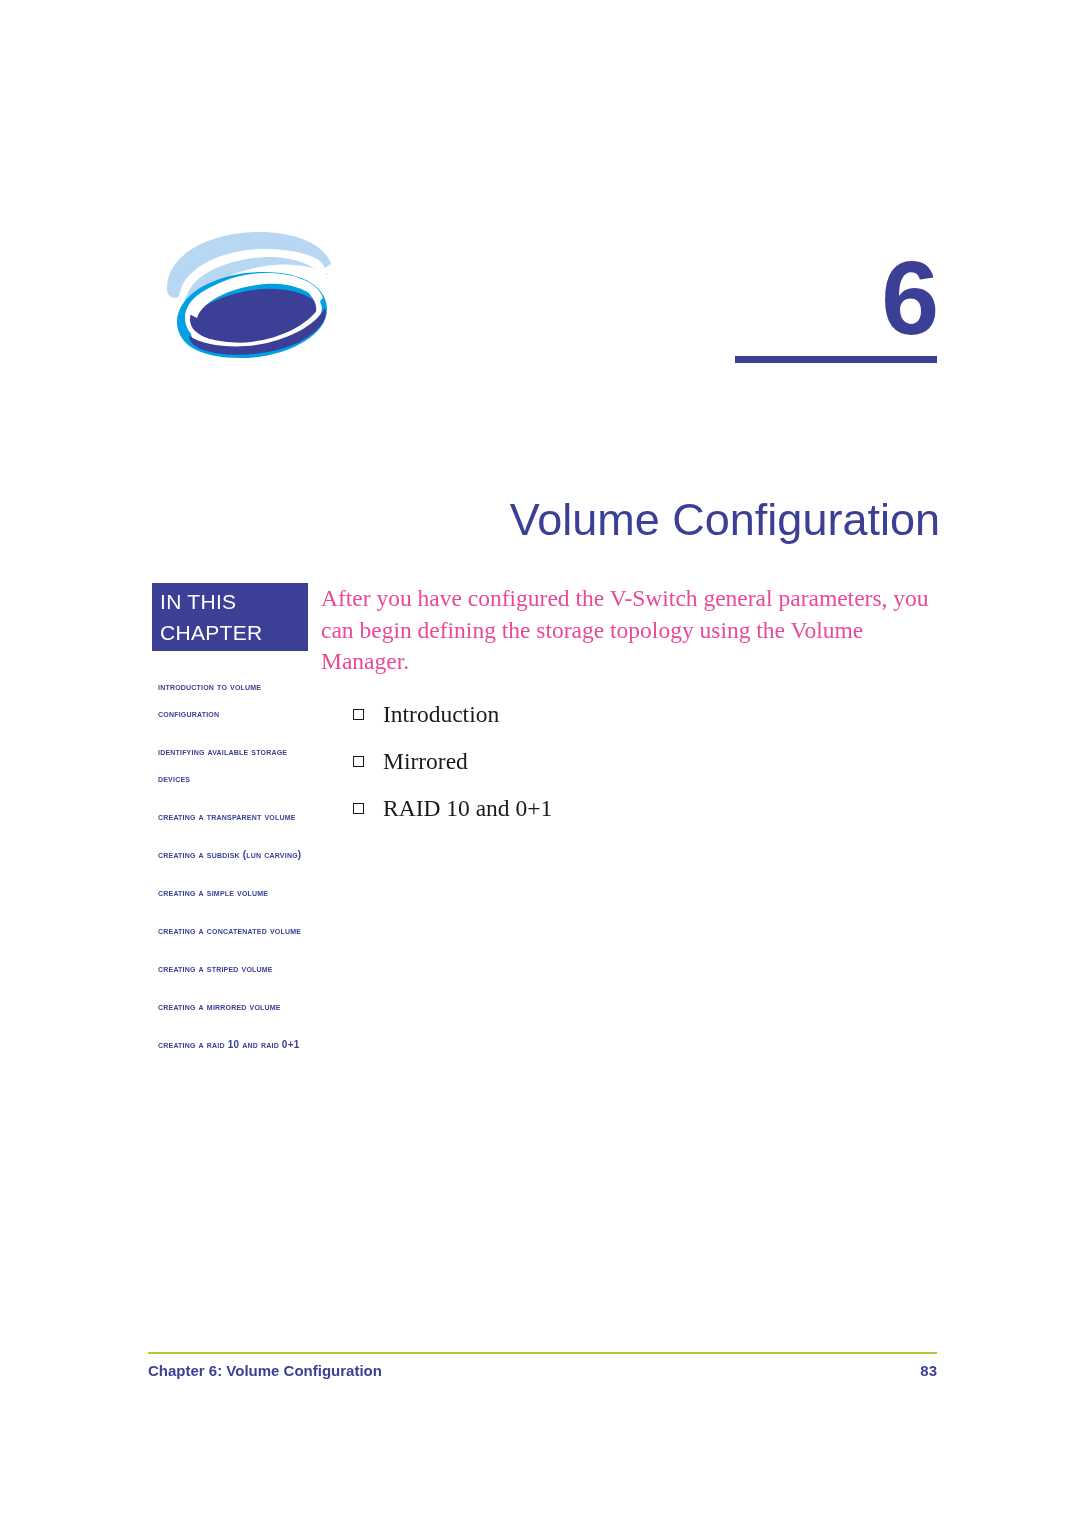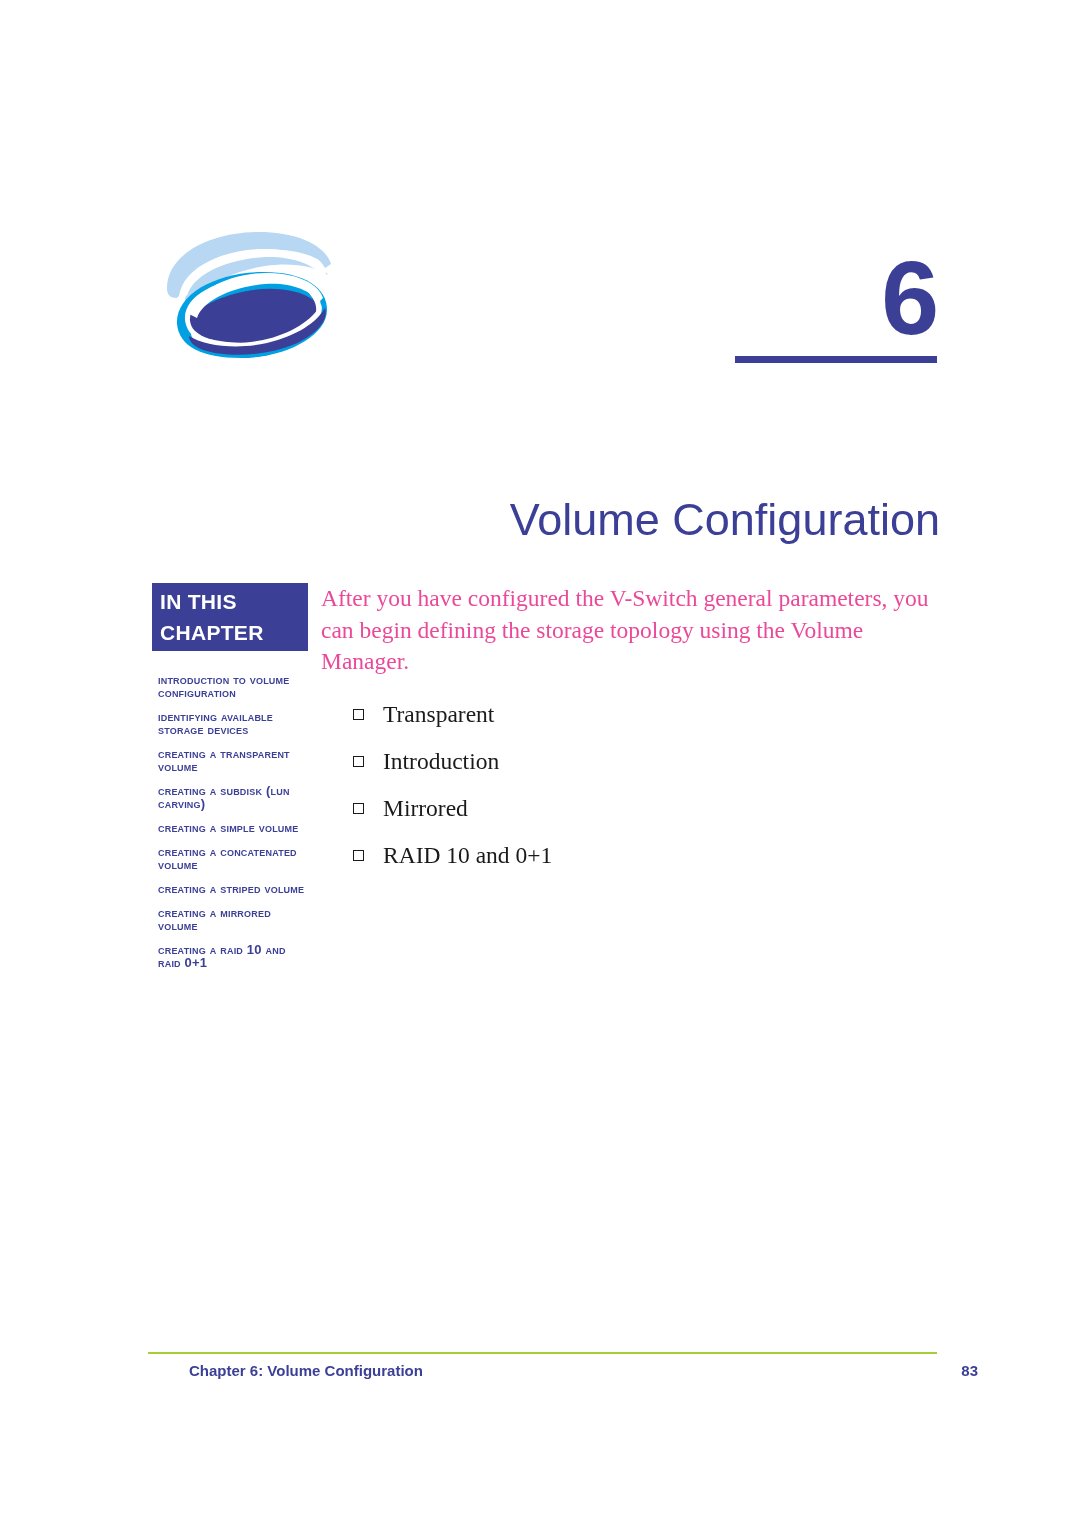--- a/index.html
+++ b/index.html
@@ -70,38 +70,38 @@
   .sidebar {
     position: absolute;
     left: 152px;
     top: 583px;
     width: 156px;
   }
   .in-this-chapter {
     background: #3b3f96;
     color: #ffffff;
     font-family: "Liberation Sans", sans-serif;
-    font-weight: bold;
+    font-weight: normal;
     font-size: 21px;
     line-height: 31px;
     padding: 3px 0 3px 8px;
     width: 148px;
     box-sizing: content-box;
     letter-spacing: 0.3px;
   }
   .toc {
     margin-top: 22px;
     padding-left: 6px;
   }
   .toc-item {
     color: #3b3f96;
     font-family: "Liberation Sans", sans-serif;
     font-weight: bold;
-    font-size: 13px;
-    line-height: 13px;
+    font-size: 10px;
+    line-height: 27px;
     letter-spacing: 0.2px;
     margin-bottom: 11px;
     font-variant: small-caps;
     text-transform: lowercase;
   }
 
   
   .body-col {
     position: absolute;
     left: 321px;
@@ -155,21 +155,20 @@
     left: 148px;
     top: 1362px;
     width: 789px;
     font-family: "Liberation Sans", sans-serif;
     font-weight: bold;
     font-size: 15px;
     color: #3b3f96;
     display: flex;
     justify-content: space-between;
     align-items: flex-end;
-    margin-left: 41px;
   }
 </style>
 </head>
 <body>
 
 <div class="page">
 
   <div class="logo">
     <svg viewBox="0 0 180 145" width="180" height="145" aria-hidden="true">
       <g>
@@ -213,21 +212,20 @@
       <div class="toc-item">Creating a Concatenated Volume</div>
       <div class="toc-item">Creating a Striped Volume</div>
       <div class="toc-item">Creating a Mirrored Volume</div>
       <div class="toc-item">Creating a RAID 10 and RAID 0+1</div>
     </div>
   </div>
 
   <div class="body-col">
     <p class="para">After you have configured the V-Switch general parameters, you can begin defining the storage topology using the Volume Manager.</p>
     <ul class="bullets">
-      <li><span class="sq"></span><span>Transparent</span></li>
       <li><span class="sq"></span><span>Introduction</span></li>
       <li><span class="sq"></span><span>Mirrored</span></li>
       <li><span class="sq"></span><span>RAID 10 and 0+1</span></li>
     </ul>
   </div>
 
   <div class="footer-rule"></div>
   <div class="footer">
     <span>Chapter 6:  Volume Configuration</span>
     <span>83</span>

